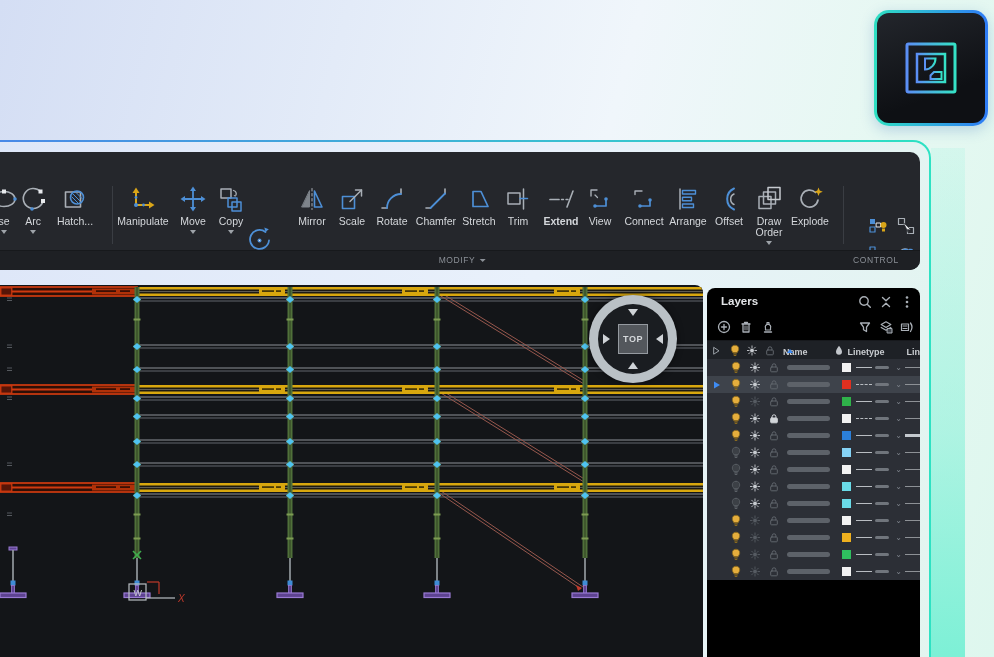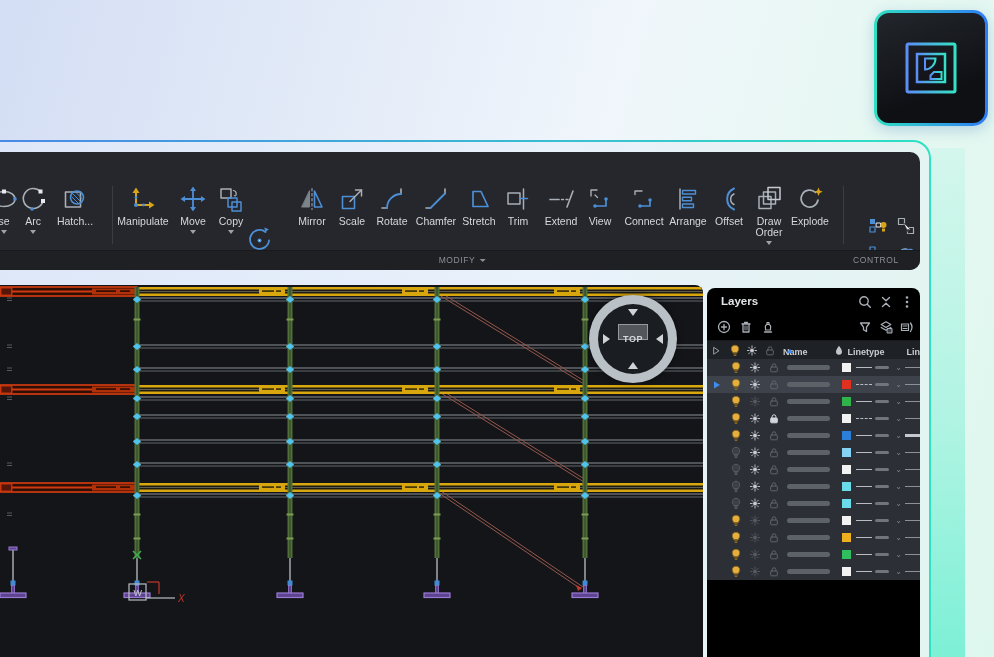--- a/index.html
+++ b/index.html
@@ -32,21 +32,21 @@
     border-top:3.5px solid #8b9097;margin-left:4px;vertical-align:1px;}
   .ctrl-icon{position:absolute;transform:translate(-50%,-50%);}
   
   .canvas{left:0;top:285px;width:703px;height:372px;background:#131518;border-radius:0 8px 0 0;overflow:hidden;}
   .cmdbar{position:absolute;left:0;top:360px;width:703px;height:12px;background:#1d1f23;
     font-style:italic;font-size:11px;color:#787d84;line-height:12px;padding-left:1px;
     font-family:"Liberation Serif", serif;}
   
   .wheel{position:absolute;left:589px;top:10px;width:70px;height:70px;border:9px solid rgba(199,205,211,.93);
     border-radius:50%;background:#1a1d21;box-shadow:0 0 6px rgba(0,0,0,.5);}
-  .wheel .topsq{position:absolute;left:20px;top:20px;width:30px;height:16px;background:#53575c;border:1px solid #959aa0;
+  .wheel .topsq{position:absolute;left:20px;top:20px;width:30px;height:30px;background:#53575c;border:1px solid #959aa0;
     box-sizing:border-box;color:#d6d9dc;font-size:9px;font-weight:700;text-align:center;line-height:28px;letter-spacing:.5px;}
   .warr{position:absolute;width:0;height:0;}
   .warr.n{left:30px;top:5px;border-left:5px solid transparent;border-right:5px solid transparent;border-top:7px solid #cfd3d7;}
   .warr.s{left:30px;bottom:5px;border-left:5px solid transparent;border-right:5px solid transparent;border-bottom:7px solid #cfd3d7;}
   .warr.w{left:5px;top:30px;border-top:5px solid transparent;border-bottom:5px solid transparent;border-left:7px solid #cfd3d7;}
   .warr.e{right:5px;top:30px;border-top:5px solid transparent;border-bottom:5px solid transparent;border-right:7px solid #cfd3d7;}
   
   .panel{left:707px;top:288px;width:213px;height:398px;background:#000000;border-radius:8px 8px 0 0;overflow:hidden;}
   .ptitle{position:absolute;left:0;top:0;width:100%;height:26px;}
   .ptitle .tname{position:absolute;left:14px;top:7px;font-size:11.5px;font-weight:700;color:#e3e5e8;}
@@ -200,21 +200,21 @@
         <div class="tlabel">Stretch</div>
       </div>
       <div class="tool" style="left: 518px;">
         <div class="ticon"><svg width="30" height="30" viewBox="0 0 30 30" fill="none" stroke-linecap="round" stroke-linejoin="round">
             <rect x="5" y="9" width="12" height="11" stroke="#a9afb6" stroke-width="1.5"></rect>
             <path d="M20.5,5 V25" stroke="#a9afb6" stroke-width="1.5"></path>
             <path d="M17,14.5 H24.5" stroke="#4d8fd6" stroke-width="1.5"></path>
           </svg></div>
         <div class="tlabel">Trim</div>
       </div>
-      <div class="tool" style="left: 561px;">
+      <div class="tool" style="left: 561px; font-weight: bold;">
         <div class="ticon"><svg width="30" height="30" viewBox="0 0 30 30" fill="none" stroke-linecap="round" stroke-linejoin="round">
             <path d="M4,15.5 H13" stroke="#a9afb6" stroke-width="1.7"></path>
             <path d="M15.5,15.5 h2 M20,15.5 h2" stroke="#a9afb6" stroke-width="1.4"></path>
             <path d="M21,23 L27,7" stroke="#a9afb6" stroke-width="1.6"></path>
           </svg></div>
         <div class="tlabel">Extend</div>
       </div>
       <div class="tool" style="left: 600px;">
         <div class="ticon"><svg width="30" height="30" viewBox="0 0 30 30" fill="none" stroke-linecap="round" stroke-linejoin="round">
             <path d="M6,6 h6 M6,6 v6" stroke="#a9afb6" stroke-width="1.4"></path>

